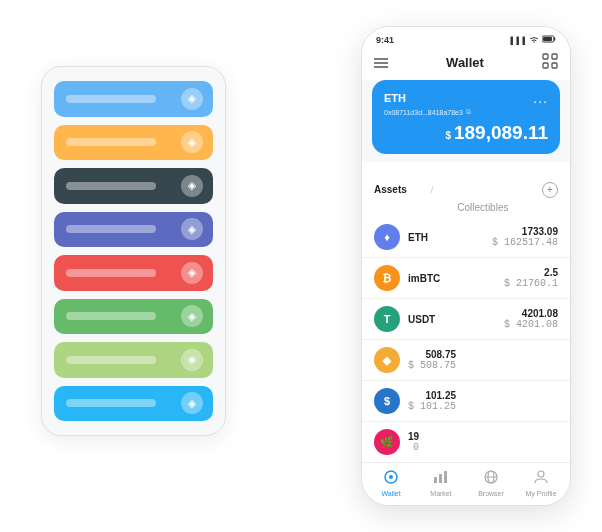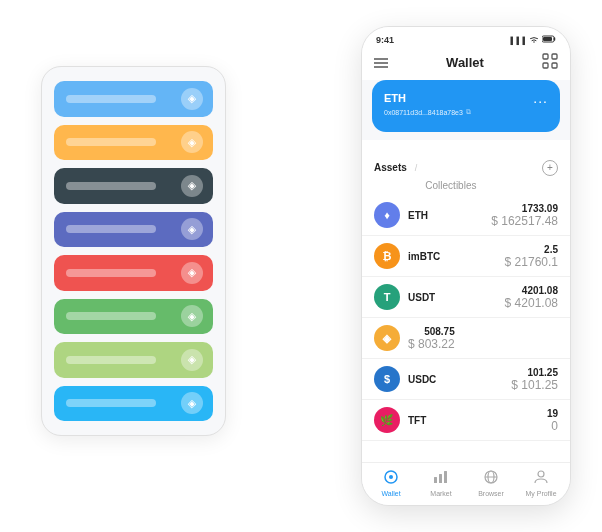--- a/index.html
+++ b/index.html
@@ -167,21 +167,21 @@
 
     .assets-header {
       display: flex;
       justify-content: space-between;
       align-items: center;
       padding: 4px 12px 4px;
       background: #ffffff;
     }
     .assets-tabs {
       display: flex;
-      gap: 8px;
+      gap: 24px;
       align-items: center;
       font-size: 10px;
     }
     .assets-tab-active {
       color: #222;
       font-weight: 600;
     }
     .assets-tab-separator {
       color: #ccc;
       font-size: 9px;
@@ -235,22 +235,23 @@
     }
     .asset-values {
       text-align: right;
     }
     .asset-amount {
       font-size: 10px;
       font-weight: 600;
       color: #222;
     }
     .asset-usd {
-      font-size: 12px;
+      font-size: 10px;
       color: #999;
+      font-family: Liberation Mono, monospace;
     }
 
     
     .bottom-nav {
       background: #ffffff;
       border-top: 1px solid #eee;
       display: flex;
       justify-content: space-around;
       padding: 6px 4px 8px;
     }
@@ -359,20 +360,23 @@
 
     <div class="wallet-card">
       <div class="wallet-card-top">
         <span class="wallet-eth-label">ETH</span>
         <span class="wallet-more-dots">...</span>
       </div>
       <div class="wallet-address">
         <span>0x08711d3d...8418a78e3</span>
         <span class="wallet-copy-icon">⧉</span>
       </div>
+      <div class="wallet-balance">
+        <span class="wallet-currency">$</span><span>189,089.11</span>
+      </div>
     </div>
 
     <div class="assets-header">
       <div class="assets-tabs">
         <span class="assets-tab-active">Assets</span>
         <span class="assets-tab-separator">/</span>
         <span class="assets-tab-inactive">Collectibles</span>
       </div>
       <div class="assets-add-icon">
         <span>+</span>
@@ -401,34 +405,32 @@
           <div class="asset-name">USDT</div>
           <div class="asset-values">
             <div class="asset-amount">4201.08</div>
             <div class="asset-usd">$ 4201.08</div>
           </div>
         </div>
         <div class="asset-item">
           <div class="asset-icon" style="background: rgb(245, 172, 55); color: white; font-weight: 700; font-size: 11px;">◈</div>
           <div class="asset-values">
             <div class="asset-amount">508.75</div>
-            <div class="asset-usd">$ 803.22</div>
+            <div class="asset-usd">$ 508.75</div>
           </div>
         </div>
         <div class="asset-item">
           <div class="asset-icon" style="background: rgb(39, 117, 202); color: white; font-weight: 700; font-size: 11px;">$</div>
-          <div class="asset-name">USDC</div>
           <div class="asset-values">
             <div class="asset-amount">101.25</div>
             <div class="asset-usd">$ 101.25</div>
           </div>
         </div>
         <div class="asset-item">
           <div class="asset-icon" style="background: rgb(233, 30, 99); color: white; font-weight: 700; font-size: 11px;">🌿</div>
-          <div class="asset-name">TFT</div>
           <div class="asset-values">
             <div class="asset-amount">19</div>
             <div class="asset-usd">0</div>
           </div>
         </div>
       </div>
 
     <div class="bottom-nav" id="bottom-nav">
     <div class="nav-item active">
           <div class="nav-icon"><svg width="16" height="16" viewBox="0 0 16 16">

